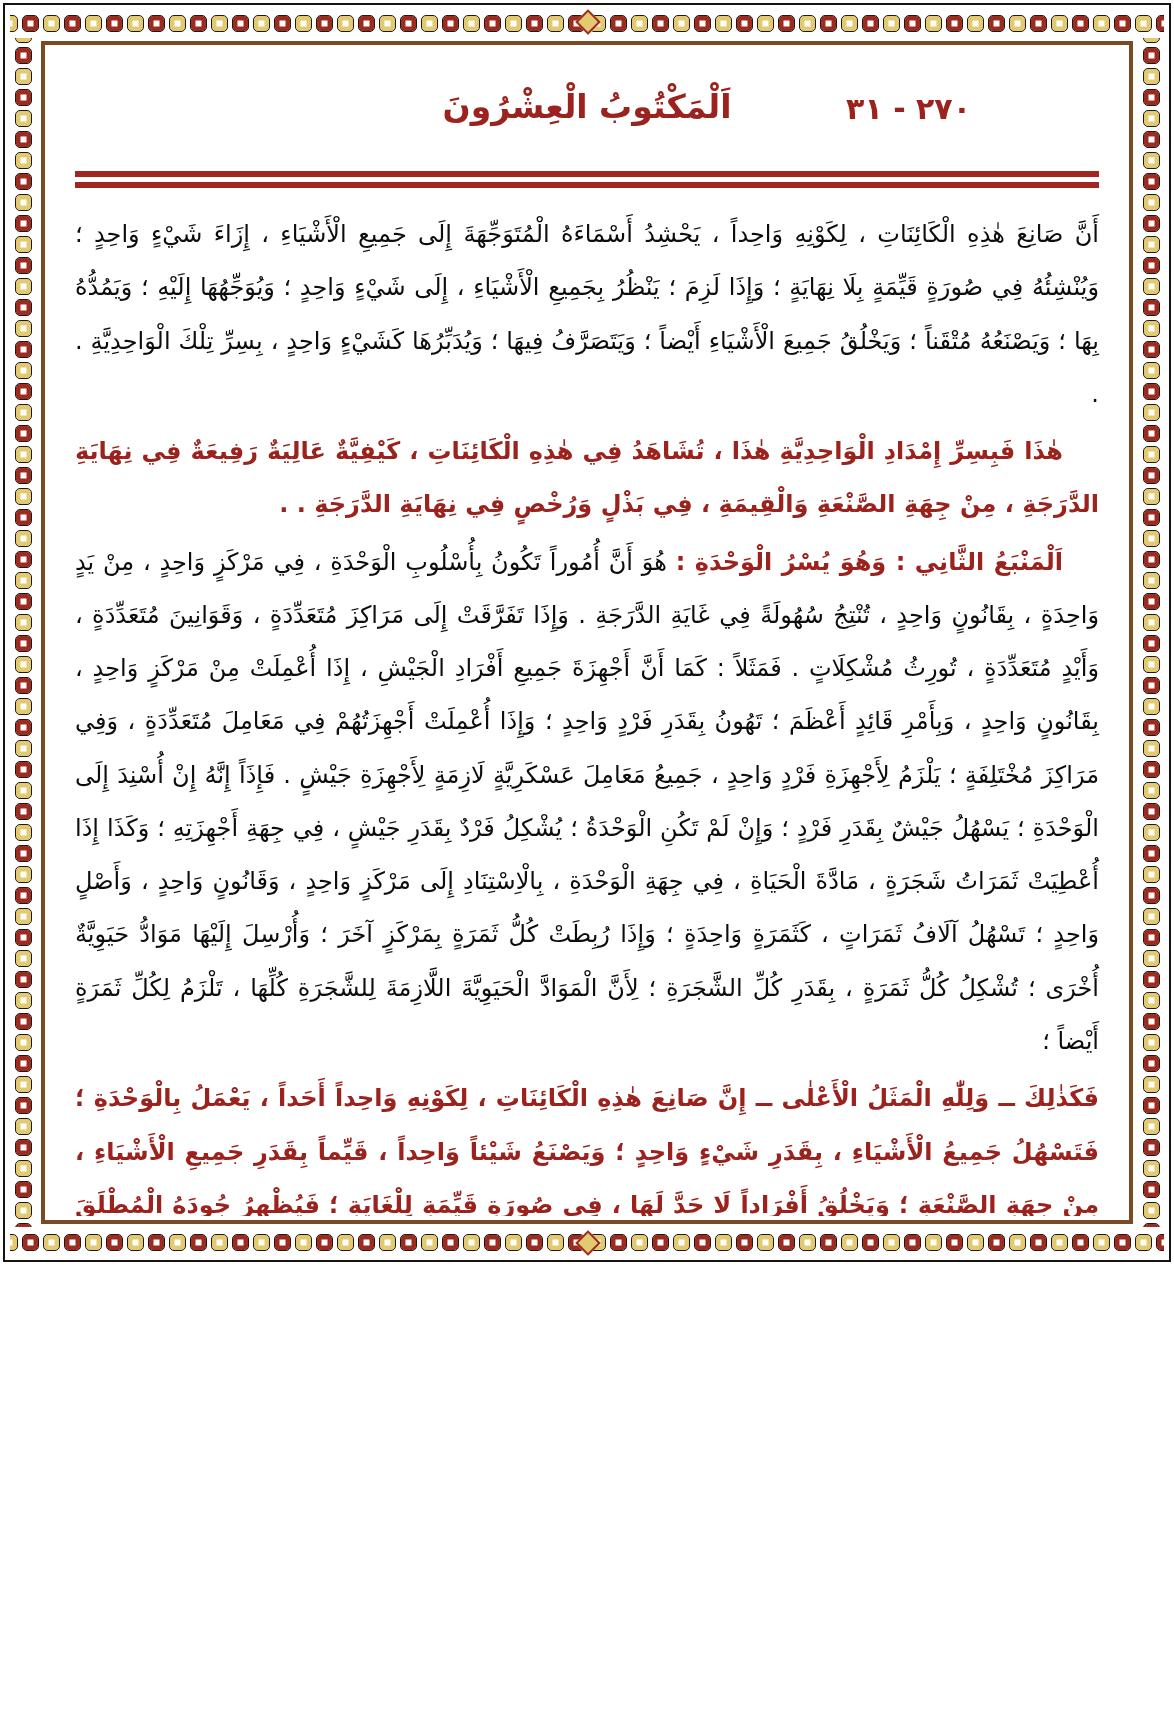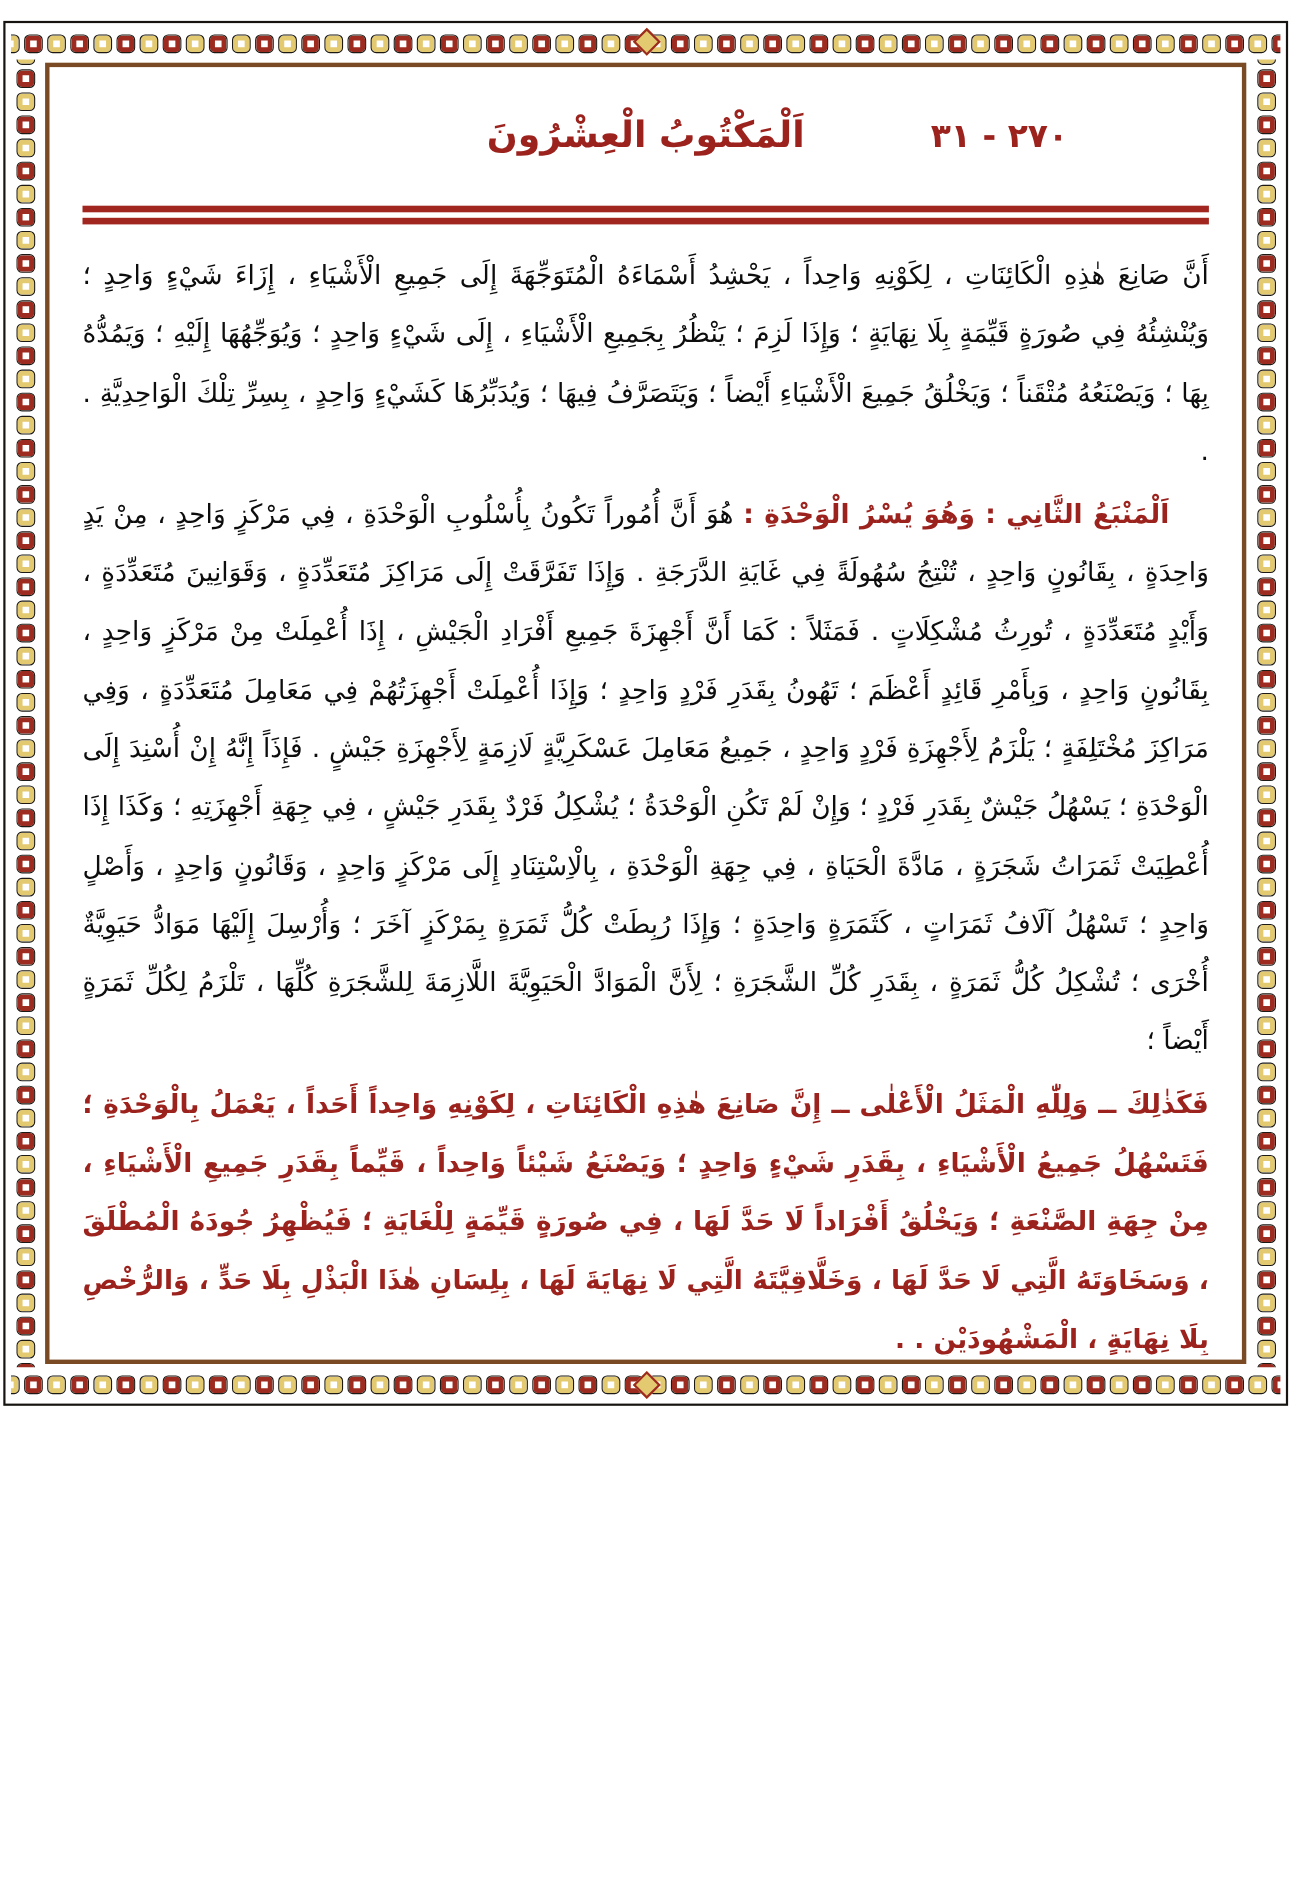--- a/index.html
+++ b/index.html
@@ -2,21 +2,21 @@
 <html lang="ar" dir="rtl" style="--text_red: #9b221d; --rule: #a1261f; --border_red: #9e2b20; --border_gold: #e3c96f; --border_brown: #7a4a24;"><head>
 <meta charset="utf-8">
 <style>
   html,body{margin:0;padding:0;background:#ffffff;}
   body{font-family:"DejaVu Sans", sans-serif;}
   .page{
     position:relative;
     width:1174px;height:1265px;
     background:#fff;
     overflow:hidden;
-    margin:16px auto;
+    margin:0 auto;
     text-decoration:underline;
   }
   
   .outer-line{position:absolute;inset:3px;border:2px solid #161310;pointer-events:none;}
   .inner-line{position:absolute;inset:41px;border:4px solid var(--border_brown,#7a4a24);pointer-events:none;}
   .chain{position:absolute;display:flex;gap:4px;overflow:hidden;align-items:center;background:#fff;}
   .chain-top{top:10px;left:10px;right:10px;height:26px;flex-direction:row;justify-content:center;}
   .chain-bottom{bottom:10px;left:10px;right:10px;height:26px;flex-direction:row;justify-content:center;}
   .chain-left{left:10px;top:38px;bottom:38px;width:26px;flex-direction:column;justify-content:center;}
   .chain-right{right:10px;top:38px;bottom:38px;width:26px;flex-direction:column;justify-content:center;}
@@ -363,18 +363,19 @@
       <div class="page-number" dir="ltr">٢٧٠ - ٣١</div>
     </div>
 
     <div class="double-rule">
       <div class="rule-bar"></div>
       <div class="rule-bar"></div>
     </div>
 
     <div class="body-text">
       <p class="para black"><span>أَنَّ صَانِعَ هٰذِهِ الْكَائِنَاتِ ، لِكَوْنِهِ وَاحِداً ، يَحْشِدُ أَسْمَاءَهُ الْمُتَوَجِّهَةَ إِلَى جَمِيعِ الْأَشْيَاءِ ، إِزَاءَ شَيْءٍ وَاحِدٍ ؛ وَيُنْشِئُهُ فِي صُورَةٍ قَيِّمَةٍ بِلَا نِهَايَةٍ ؛ وَإِذَا لَزِمَ ؛ يَنْظُرُ بِجَمِيعِ الْأَشْيَاءِ ، إِلَى شَيْءٍ وَاحِدٍ ؛ وَيُوَجِّهُهَا إِلَيْهِ ؛ وَيَمُدُّهُ بِهَا ؛ وَيَصْنَعُهُ مُتْقَناً ؛ وَيَخْلُقُ جَمِيعَ الْأَشْيَاءِ أَيْضاً ؛ وَيَتَصَرَّفُ فِيهَا ؛ وَيُدَبِّرُهَا كَشَيْءٍ وَاحِدٍ ، بِسِرِّ تِلْكَ الْوَاحِدِيَّةِ . .</span></p>
+      <p class="para red indent"><span>هٰذَا فَبِسِرِّ إِمْدَادِ الْوَاحِدِيَّةِ هٰذَا ، تُشَاهَدُ فِي هٰذِهِ الْكَائِنَاتِ ، كَيْفِيَّةٌ عَالِيَةٌ رَفِيعَةٌ فِي نِهَايَةِ الدَّرَجَةِ ، مِنْ جِهَةِ الصَّنْعَةِ وَالْقِيمَةِ ، فِي بَذْلٍ وَرُخْصٍ فِي نِهَايَةِ الدَّرَجَةِ . .</span></p>
       <p class="para black indent"><span class="lead">اَلْمَنْبَعُ الثَّانِي : وَهُوَ يُسْرُ الْوَحْدَةِ :</span> <span>هُوَ أَنَّ أُمُوراً تَكُونُ بِأُسْلُوبِ الْوَحْدَةِ ، فِي مَرْكَزٍ وَاحِدٍ ، مِنْ يَدٍ وَاحِدَةٍ ، بِقَانُونٍ وَاحِدٍ ، تُنْتِجُ سُهُولَةً فِي غَايَةِ الدَّرَجَةِ . وَإِذَا تَفَرَّقَتْ إِلَى مَرَاكِزَ مُتَعَدِّدَةٍ ، وَقَوَانِينَ مُتَعَدِّدَةٍ ، وَأَيْدٍ مُتَعَدِّدَةٍ ، تُورِثُ مُشْكِلَاتٍ . فَمَثَلاً : كَمَا أَنَّ أَجْهِزَةَ جَمِيعِ أَفْرَادِ الْجَيْشِ ، إِذَا أُعْمِلَتْ مِنْ مَرْكَزٍ وَاحِدٍ ، بِقَانُونٍ وَاحِدٍ ، وَبِأَمْرِ قَائِدٍ أَعْظَمَ ؛ تَهُونُ بِقَدَرِ فَرْدٍ وَاحِدٍ ؛ وَإِذَا أُعْمِلَتْ أَجْهِزَتُهُمْ فِي مَعَامِلَ مُتَعَدِّدَةٍ ، وَفِي مَرَاكِزَ مُخْتَلِفَةٍ ؛ يَلْزَمُ لِأَجْهِزَةِ فَرْدٍ وَاحِدٍ ، جَمِيعُ مَعَامِلَ عَسْكَرِيَّةٍ لَازِمَةٍ لِأَجْهِزَةِ جَيْشٍ . فَإِذَاً إِنَّهُ إِنْ أُسْنِدَ إِلَى الْوَحْدَةِ ؛ يَسْهُلُ جَيْشٌ بِقَدَرِ فَرْدٍ ؛ وَإِنْ لَمْ تَكُنِ الْوَحْدَةُ ؛ يُشْكِلُ فَرْدٌ بِقَدَرِ جَيْشٍ ، فِي جِهَةِ أَجْهِزَتِهِ ؛ وَكَذَا إِذَا أُعْطِيَتْ ثَمَرَاتُ شَجَرَةٍ ، مَادَّةَ الْحَيَاةِ ، فِي جِهَةِ الْوَحْدَةِ ، بِالْاِسْتِنَادِ إِلَى مَرْكَزٍ وَاحِدٍ ، وَقَانُونٍ وَاحِدٍ ، وَأَصْلٍ وَاحِدٍ ؛ تَسْهُلُ آلَافُ ثَمَرَاتٍ ، كَثَمَرَةٍ وَاحِدَةٍ ؛ وَإِذَا رُبِطَتْ كُلُّ ثَمَرَةٍ بِمَرْكَزٍ آخَرَ ؛ وَأُرْسِلَ إِلَيْهَا مَوَادُّ حَيَوِيَّةٌ أُخْرَى ؛ تُشْكِلُ كُلُّ ثَمَرَةٍ ، بِقَدَرِ كُلِّ الشَّجَرَةِ ؛ لِأَنَّ الْمَوَادَّ الْحَيَوِيَّةَ اللَّازِمَةَ لِلشَّجَرَةِ كُلِّهَا ، تَلْزَمُ لِكُلِّ ثَمَرَةٍ أَيْضاً ؛</span></p>
       <p class="para red"><span>فَكَذٰلِكَ ــ وَلِلّٰهِ الْمَثَلُ الْأَعْلٰى ــ إِنَّ صَانِعَ هٰذِهِ الْكَائِنَاتِ ، لِكَوْنِهِ وَاحِداً أَحَداً ، يَعْمَلُ بِالْوَحْدَةِ ؛ فَتَسْهُلُ جَمِيعُ الْأَشْيَاءِ ، بِقَدَرِ شَيْءٍ وَاحِدٍ ؛ وَيَصْنَعُ شَيْئاً وَاحِداً ، قَيِّماً بِقَدَرِ جَمِيعِ الْأَشْيَاءِ ، مِنْ جِهَةِ الصَّنْعَةِ ؛ وَيَخْلُقُ أَفْرَاداً لَا حَدَّ لَهَا ، فِي صُورَةٍ قَيِّمَةٍ لِلْغَايَةِ ؛ فَيُظْهِرُ جُودَهُ الْمُطْلَقَ ، وَسَخَاوَتَهُ الَّتِي لَا حَدَّ لَهَا ، وَخَلَّاقِيَّتَهُ الَّتِي لَا نِهَايَةَ لَهَا ، بِلِسَانِ هٰذَا الْبَذْلِ بِلَا حَدٍّ ، وَالرُّخْصِ بِلَا نِهَايَةٍ ، الْمَشْهُودَيْنِ . .</span></p>
     </div>
 
   </div>
 </div>
 
 </body></html>

